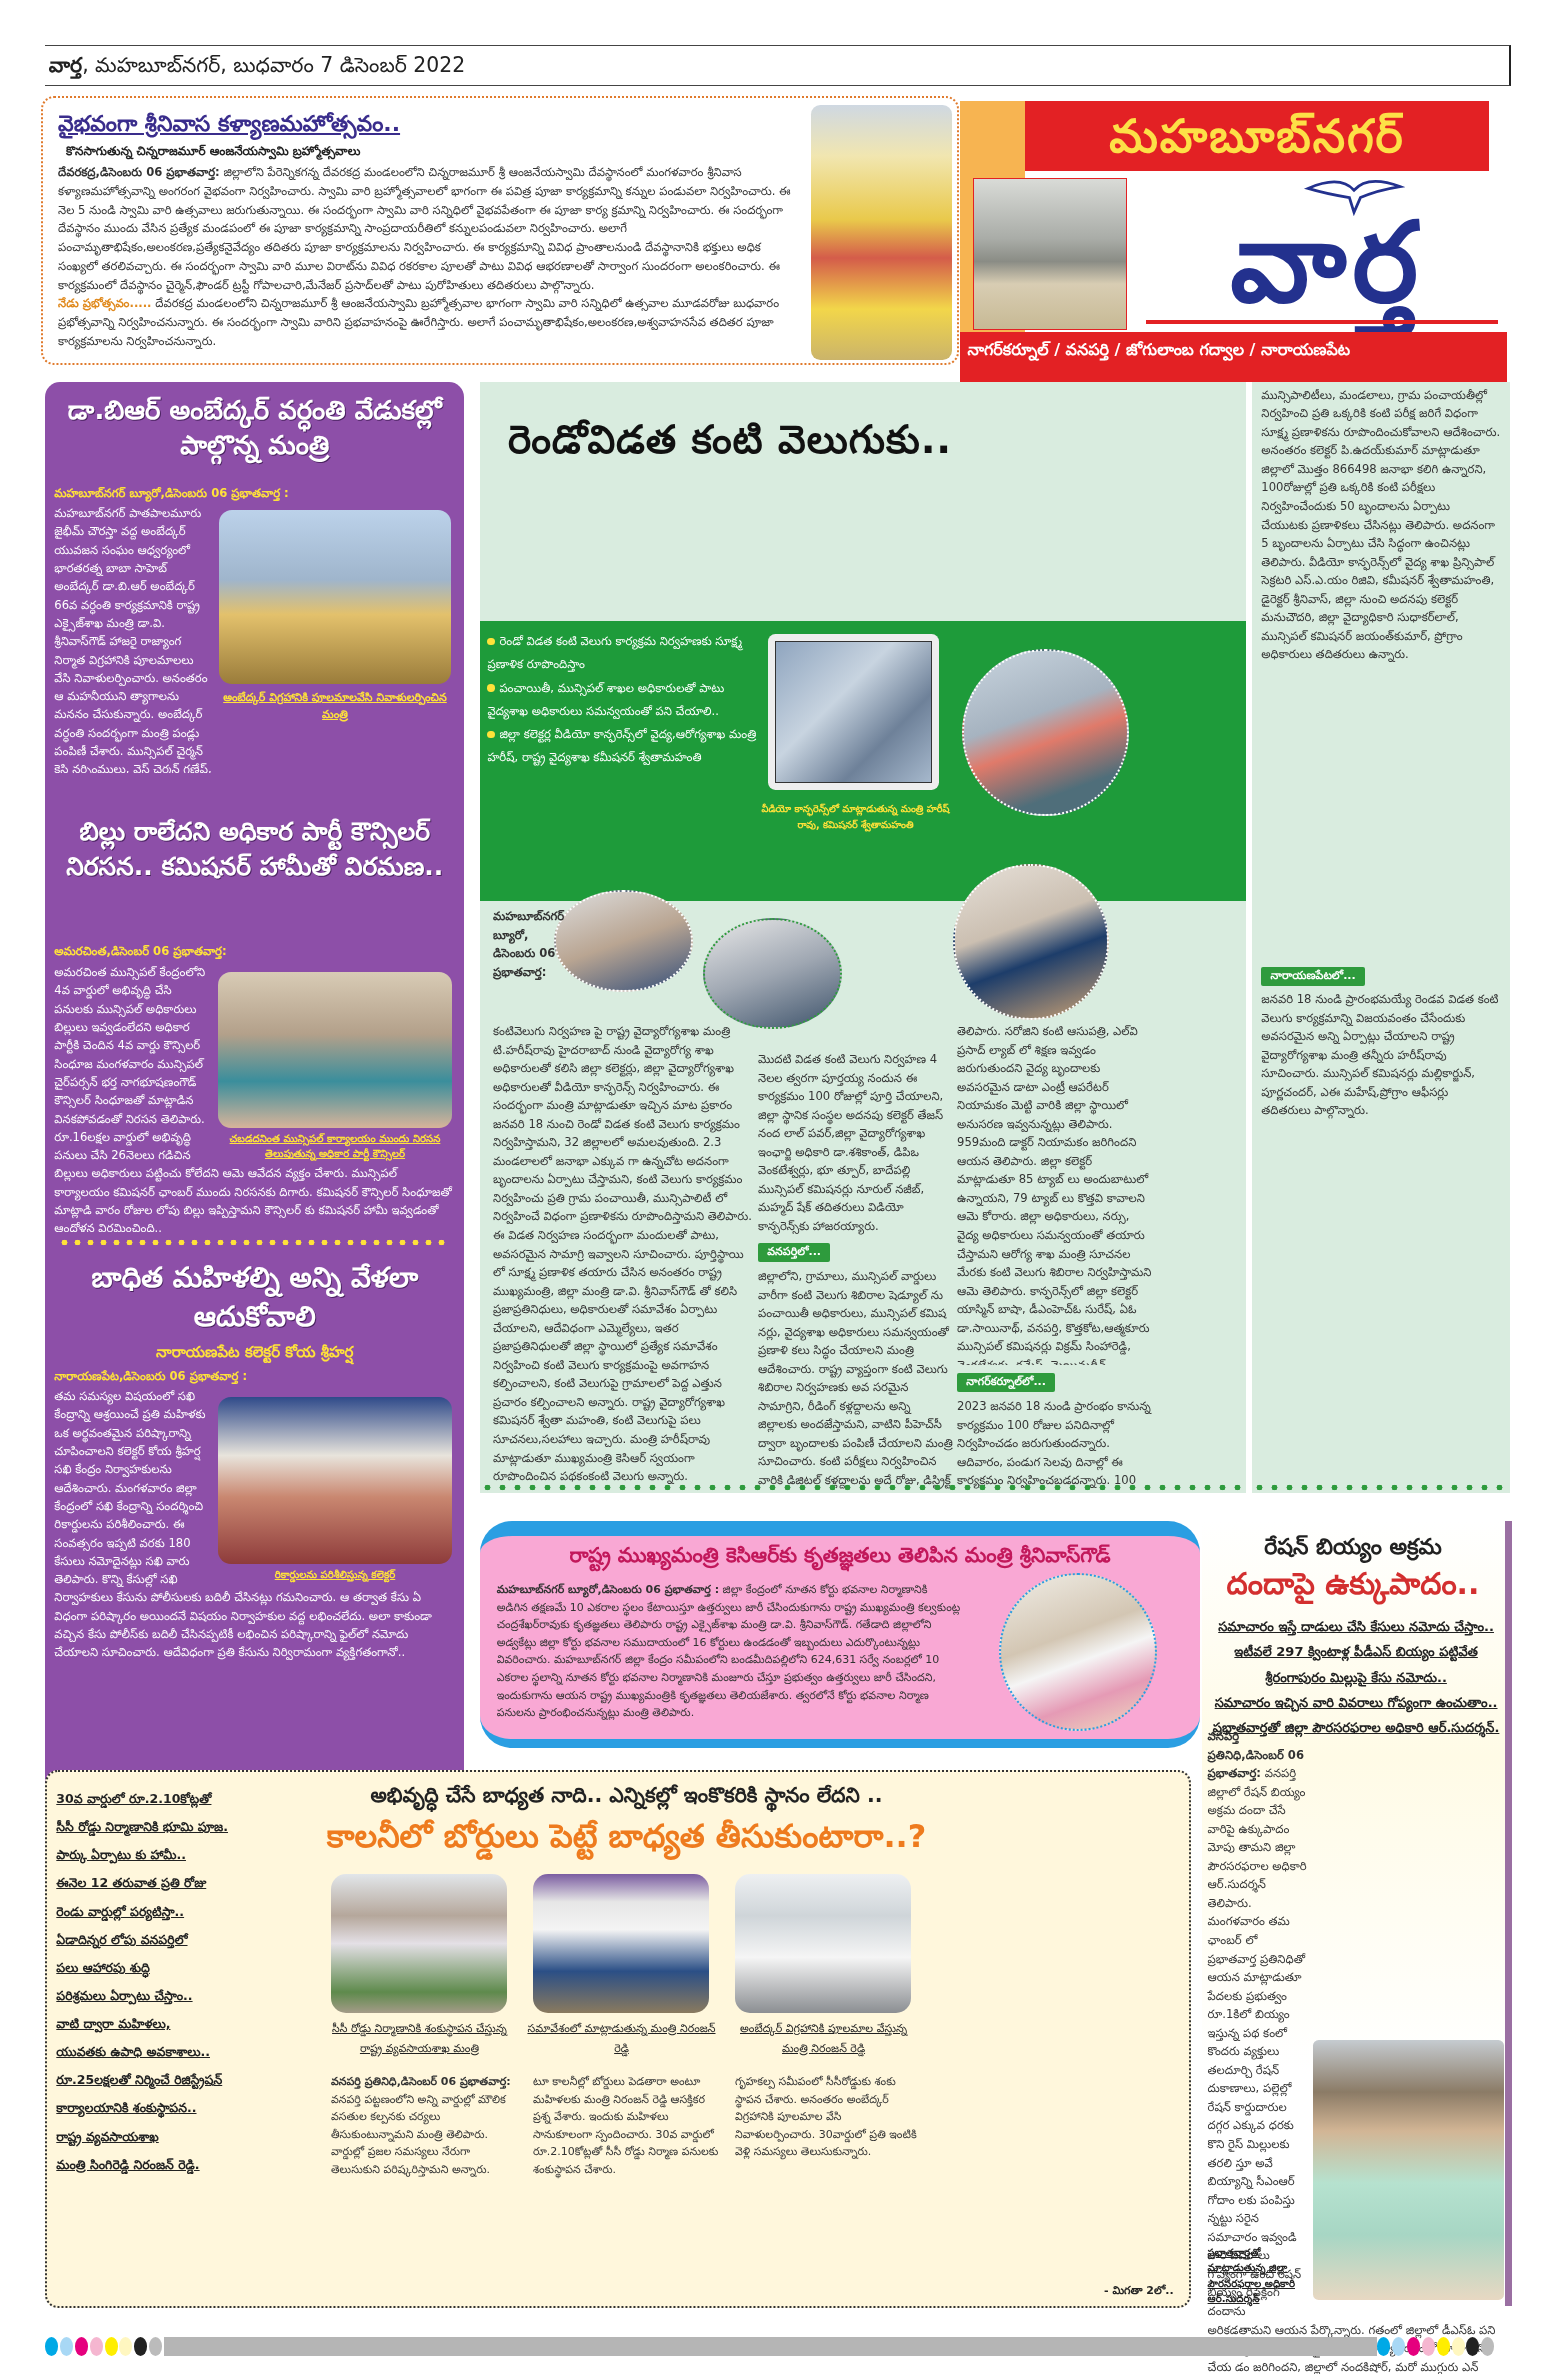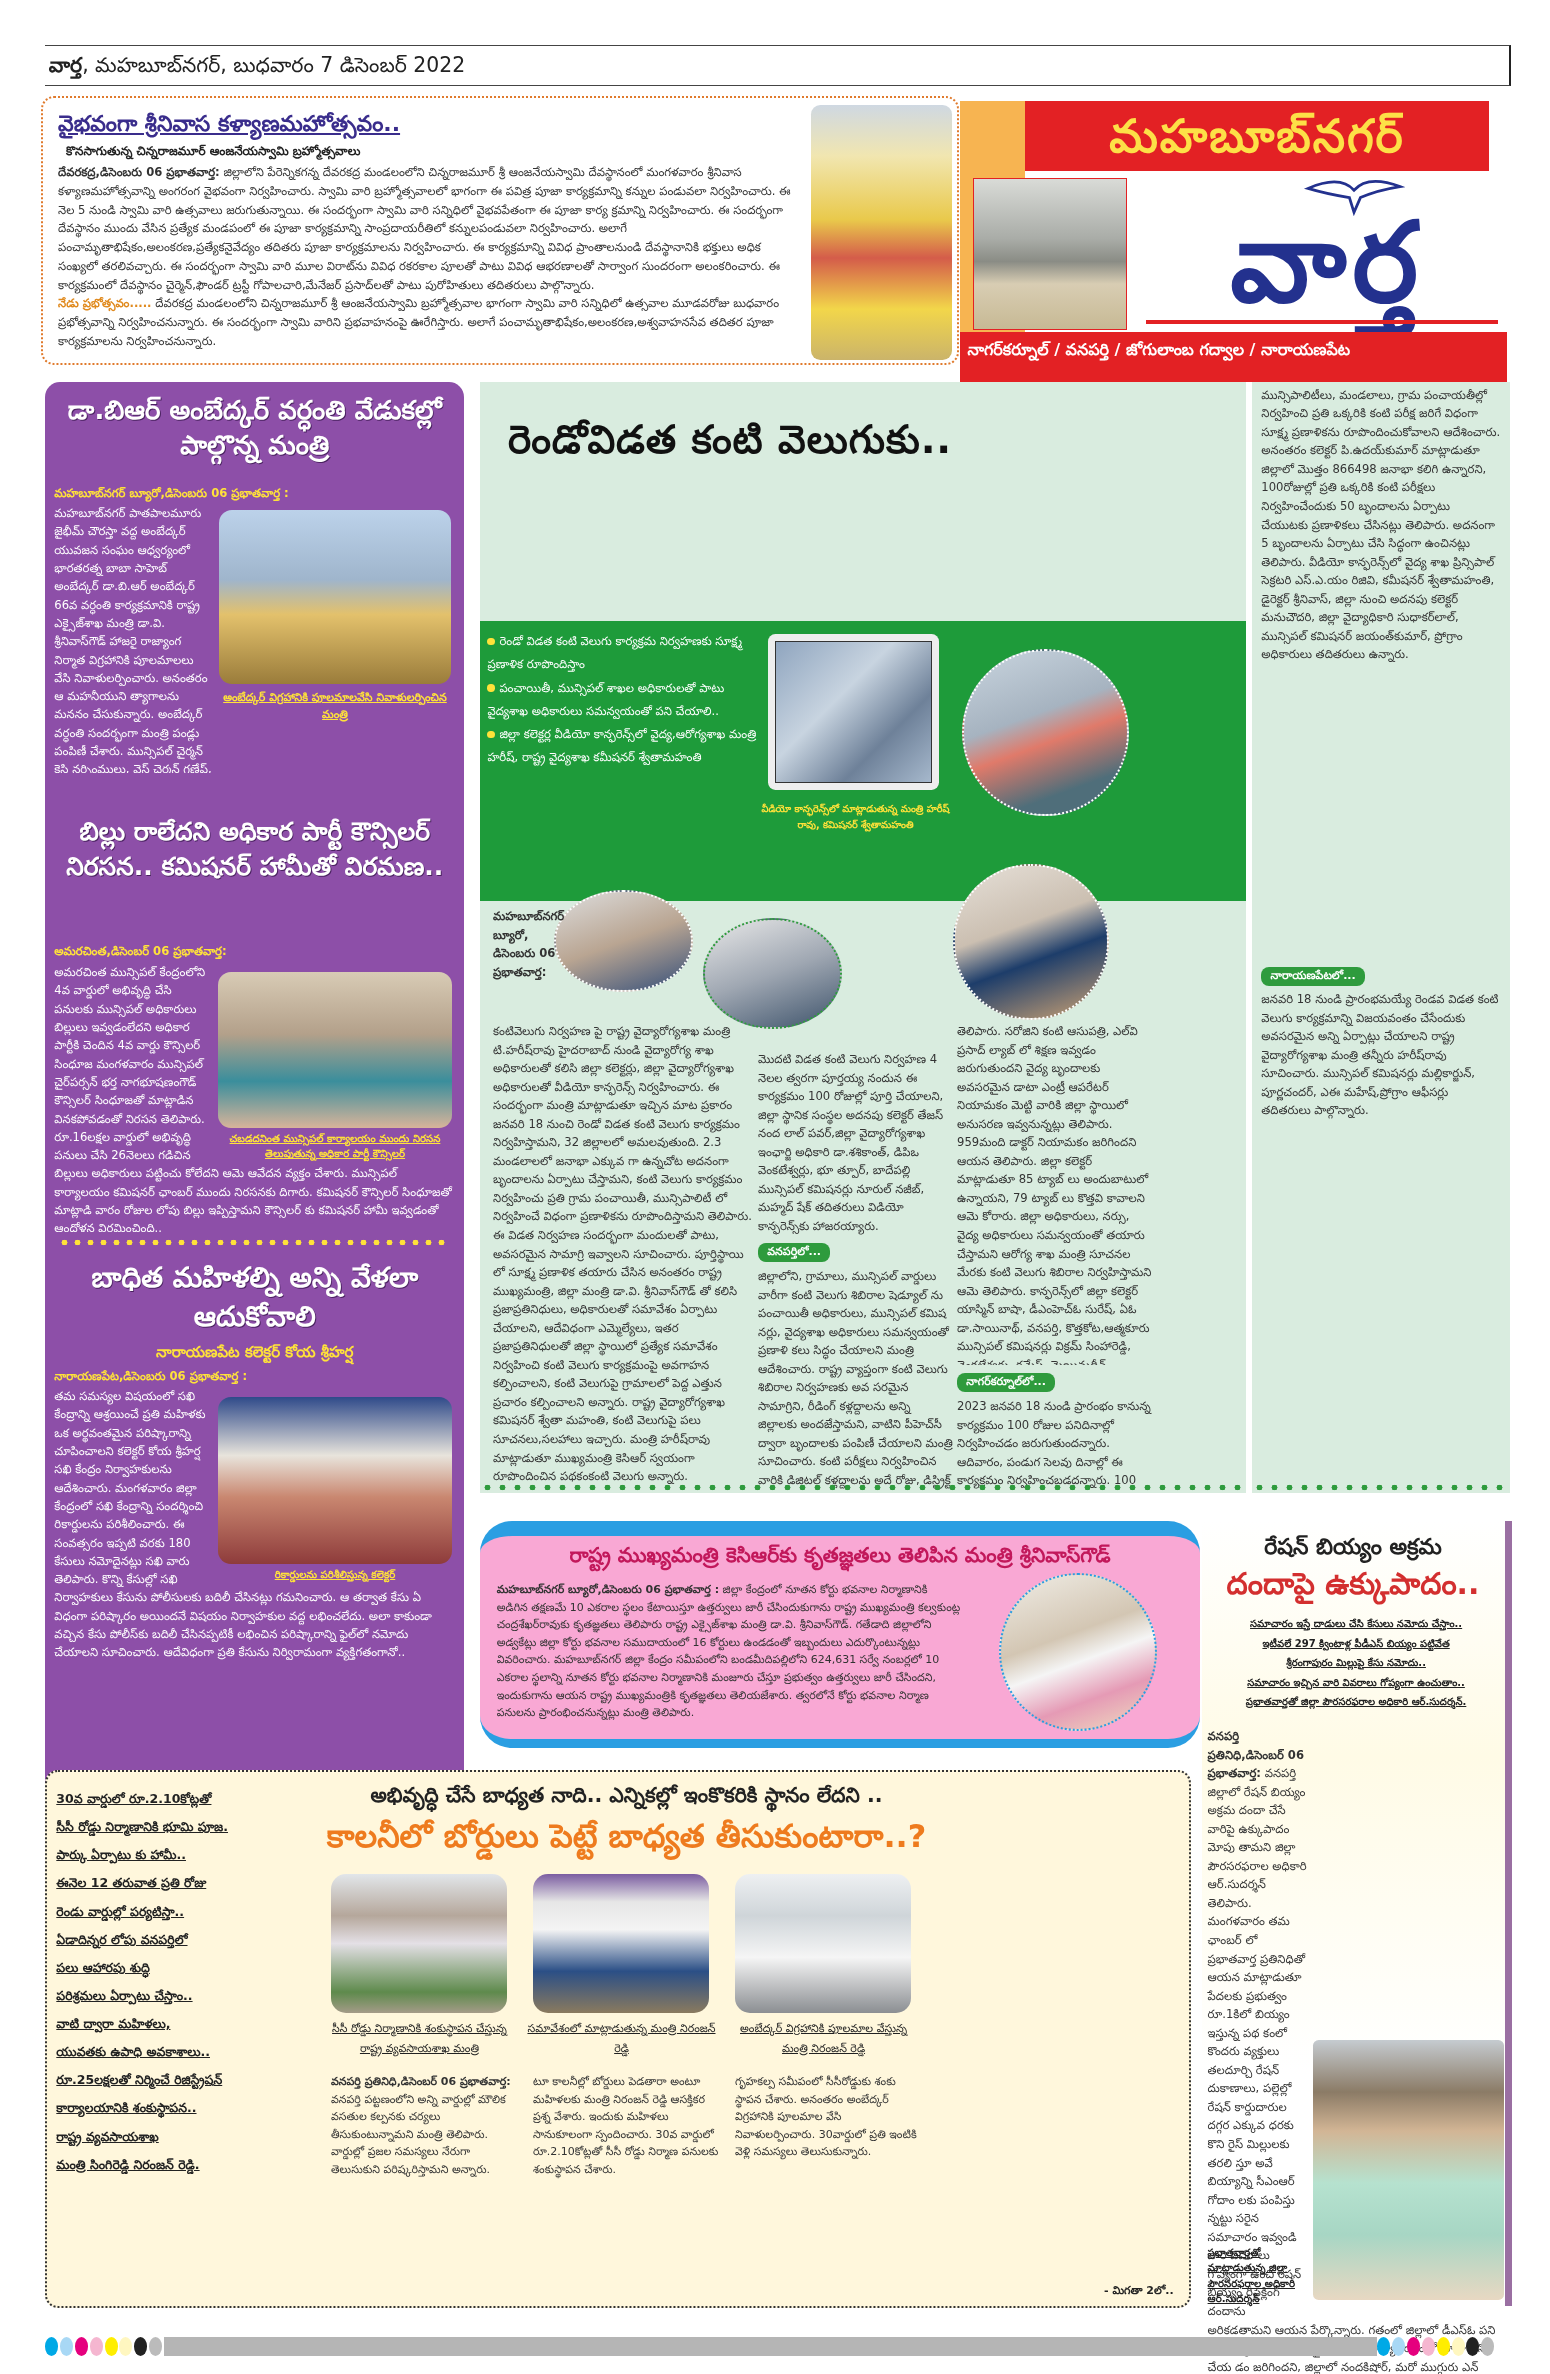--- a/index.html
+++ b/index.html
@@ -33,31 +33,31 @@
 .gh1{left:28px;top:35px;font-size:39px;font-weight:900;color:#111;letter-spacing:0.9px}
 .gh2{left:15px;top:104px;font-size:85px;font-weight:900;color:#2e9b3d;text-shadow:2.8px 2.8px 0 #1b5e24;letter-spacing:3.7px}
 .gstrip{left:0;top:239px;width:766px;height:280px;background:#1e9b3a}
 .gbullets{left:7.4px;top:9.3px;width:278px;color:#fff;font-size:11.6px;line-height:2.0}
 .gbullets .dot{display:inline-block;width:7.4px;height:7.4px;border-radius:50%;background:#ffe23a;margin-right:4.6px}
 .tv{left:288px;top:13px;width:171px;height:156px;background:#eee;border-radius:7.4px;padding:7.4px}
 .tv-inner{width:100%;height:100%;background:linear-gradient(135deg,#8fa5bf,#c8d4e0 40%,#6e8199 70%,#a6b8cc);border:1.9px solid #333}
 .circle{border-radius:50%;border:2.8px dotted #fff;background:linear-gradient(160deg,#c9d5df 0%,#a6b3c0 40%,#e07a6a 55%,#4f6e7a 80%)}
 .gcap{color:#ffe23a;font-size:11px;text-align:center;line-height:1.6;font-weight:bold}
 .gcol{font-size:11.6px;line-height:1.6;color:#333}
-.pill{display:inline-block;background:#2e9b3d;color:#fff;font-size:11px;border-radius:8px;padding:1.9px 9.3px;font-weight:bold}
+.pill{display:inline-block;background:#2e9b3d;color:#fff;font-size:11px;border-radius:2px;padding:1.9px 9.3px;font-weight:bold}
 .rcol{left:1252px;top:382px;width:258px;height:1111px;background:#d9ecdf}
 .greendots{height:7.4px;background:radial-gradient(circle,#2e9b3d 2.8px,transparent 3.2px) 0 0/15px 7.4px repeat-x}
 .bluebox{left:480px;top:1521px;width:720px;height:227px;background:#f9a8d4;border-radius:32px;border-top:15px solid #2a9ee2;border-bottom:9.3px solid #2a9ee2}
 .btitle{left:0;top:7.4px;width:720px;text-align:center;font-size:20.4px;font-weight:bold;color:#c2185b}
 .bbody{left:16.7px;top:45px;width:464px;font-size:11px;line-height:1.6;color:#333}
 .bphoto{left:519px;top:37px;width:158px;height:158px;border-radius:50%;border:2.8px dotted #2a9ee2;background:linear-gradient(160deg,#f0ede6,#d3c6b3 40%,#f5f5f5 55%,#e59ab5 75%,#f0e0c0)}
 .ration{left:1202px;top:1521px;width:310px;height:785px;background:linear-gradient(180deg,#fff 0%,#fffbe6 30%,#fff 70%);border-right:7.4px solid #9a6fa2}
 .rt1{left:0;top:13px;width:302px;text-align:center;font-size:22px;font-weight:900;color:#222}
 .rt2{left:0;top:45px;width:302px;text-align:center;font-size:30px;font-weight:900;color:#d32f2f}
-.rlist{left:5.6px;top:93px;width:297px;font-size:10px;line-height:1.95;font-weight:bold;color:#222;text-align:center}
+.rlist{left:5.6px;top:93px;width:297px;font-size:13px;line-height:1.95;font-weight:bold;color:#222;text-align:center}
 .rlist div{text-decoration:underline}
 .rbody{left:5.6px;top:206px;width:297px;font-size:11.6px;line-height:1.6;color:#333}
 .rphoto{left:111px;top:519px;width:191px;height:260px;background:linear-gradient(180deg,#c5cbd0 0%,#8b7b66 20%,#d2b595 35%,#b6e2cf 55%,#a7d6c4 75%,#e8d8c2 100%);border-radius:5.6px}
 .yellowbox{left:45px;top:1770px;width:1146px;height:538px;background:#fff7dc}
 .ylist{left:9.3px;top:13px;width:269px;font-size:12.5px;line-height:2.25;color:#222;font-weight:bold}
 .ylist div{text-decoration:underline}
 .yh1{left:278px;top:11px;width:603px;text-align:center;font-size:20.4px;font-weight:bold;color:#222}
 .yh2{left:278px;top:45px;width:603px;text-align:center;font-size:32px;font-weight:900;color:#ee7b1e}
 .yphoto{border-radius:15px;background:linear-gradient(180deg,#e2e6ea 0%,#b5a79b 30%,#e4e0e6 50%,#5e8a4c 85%,#a49b88 100%)}
 .ycap{font-size:11px;text-align:center;line-height:1.8;color:#222;text-decoration:underline}

